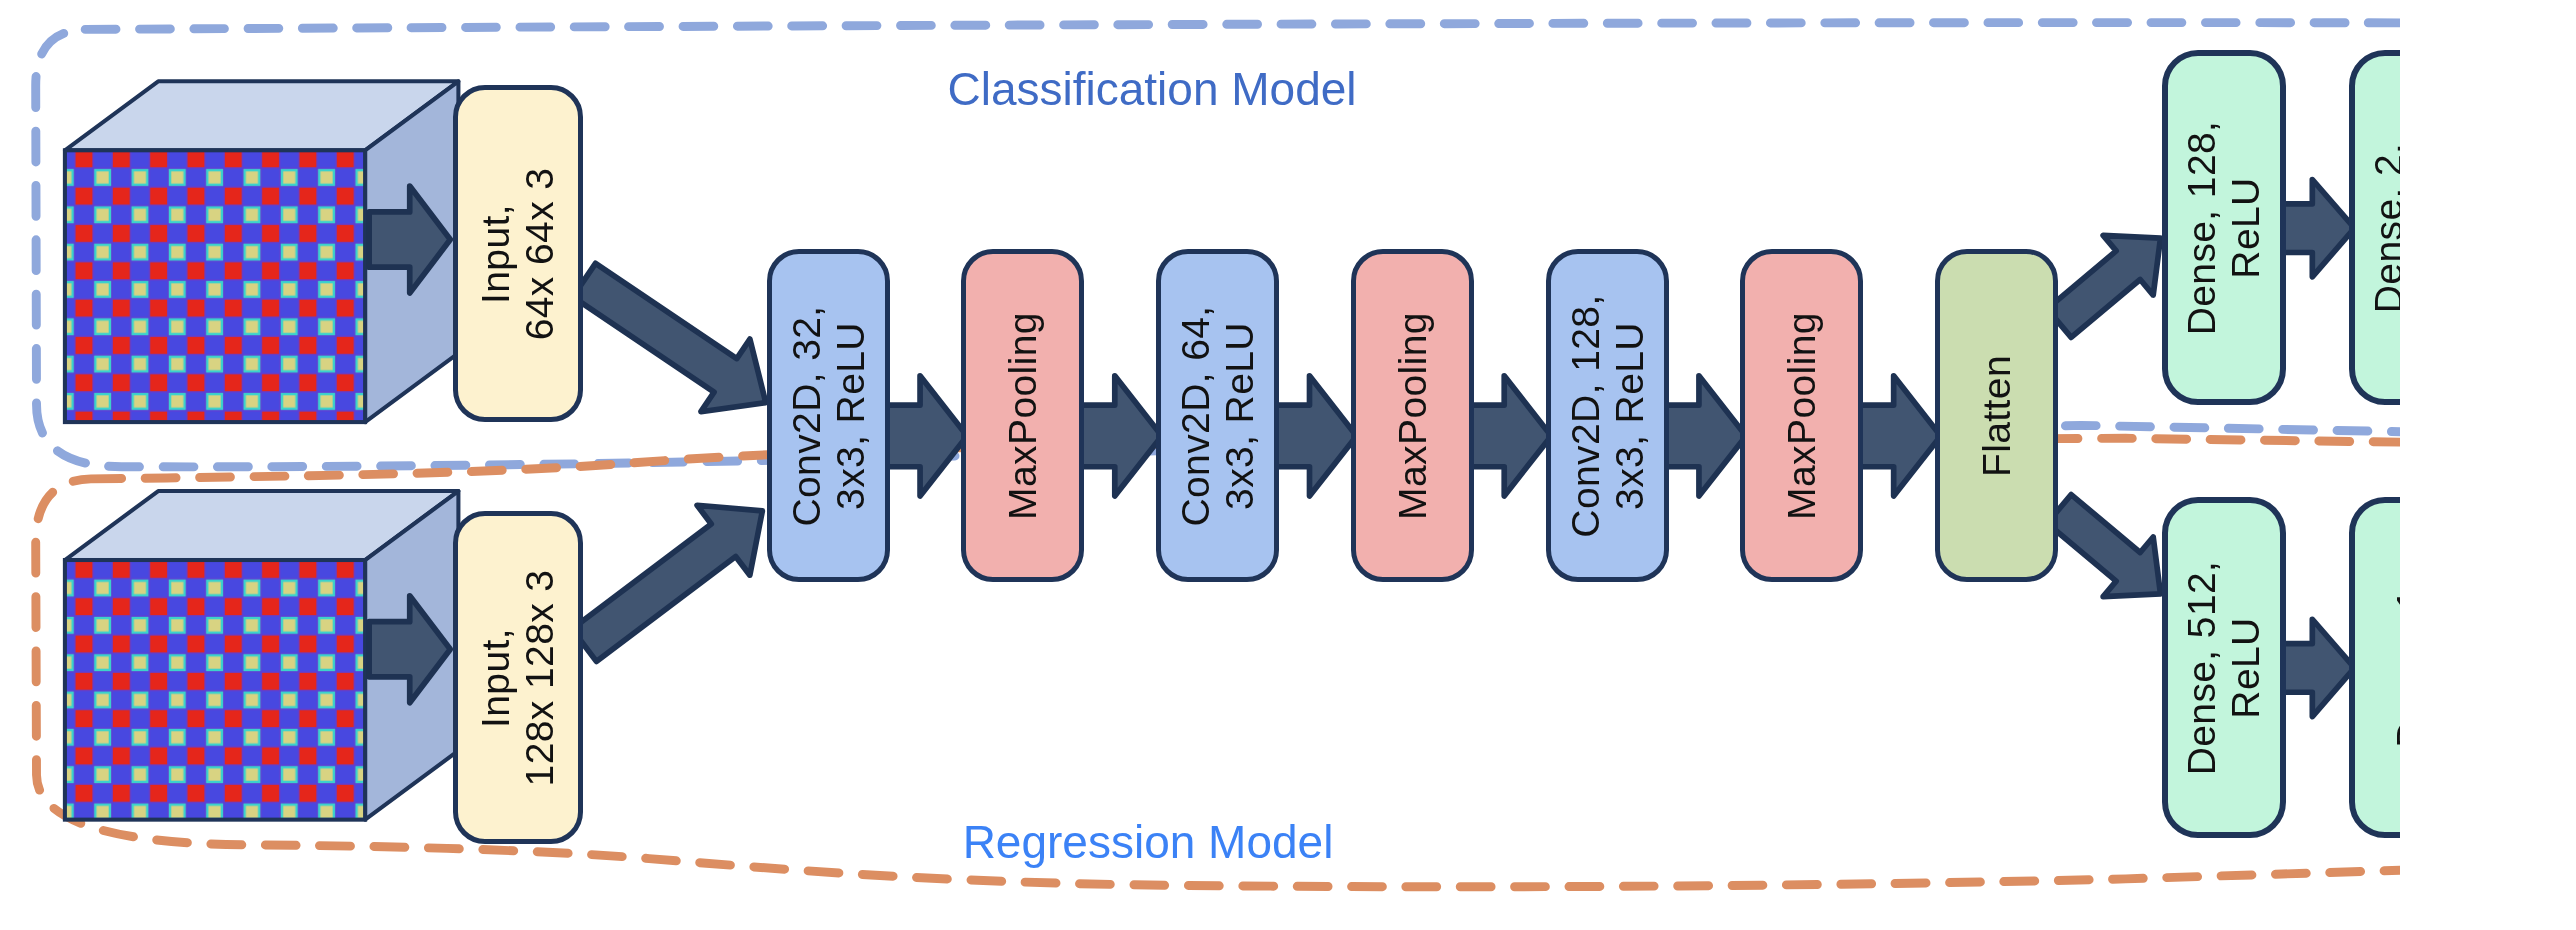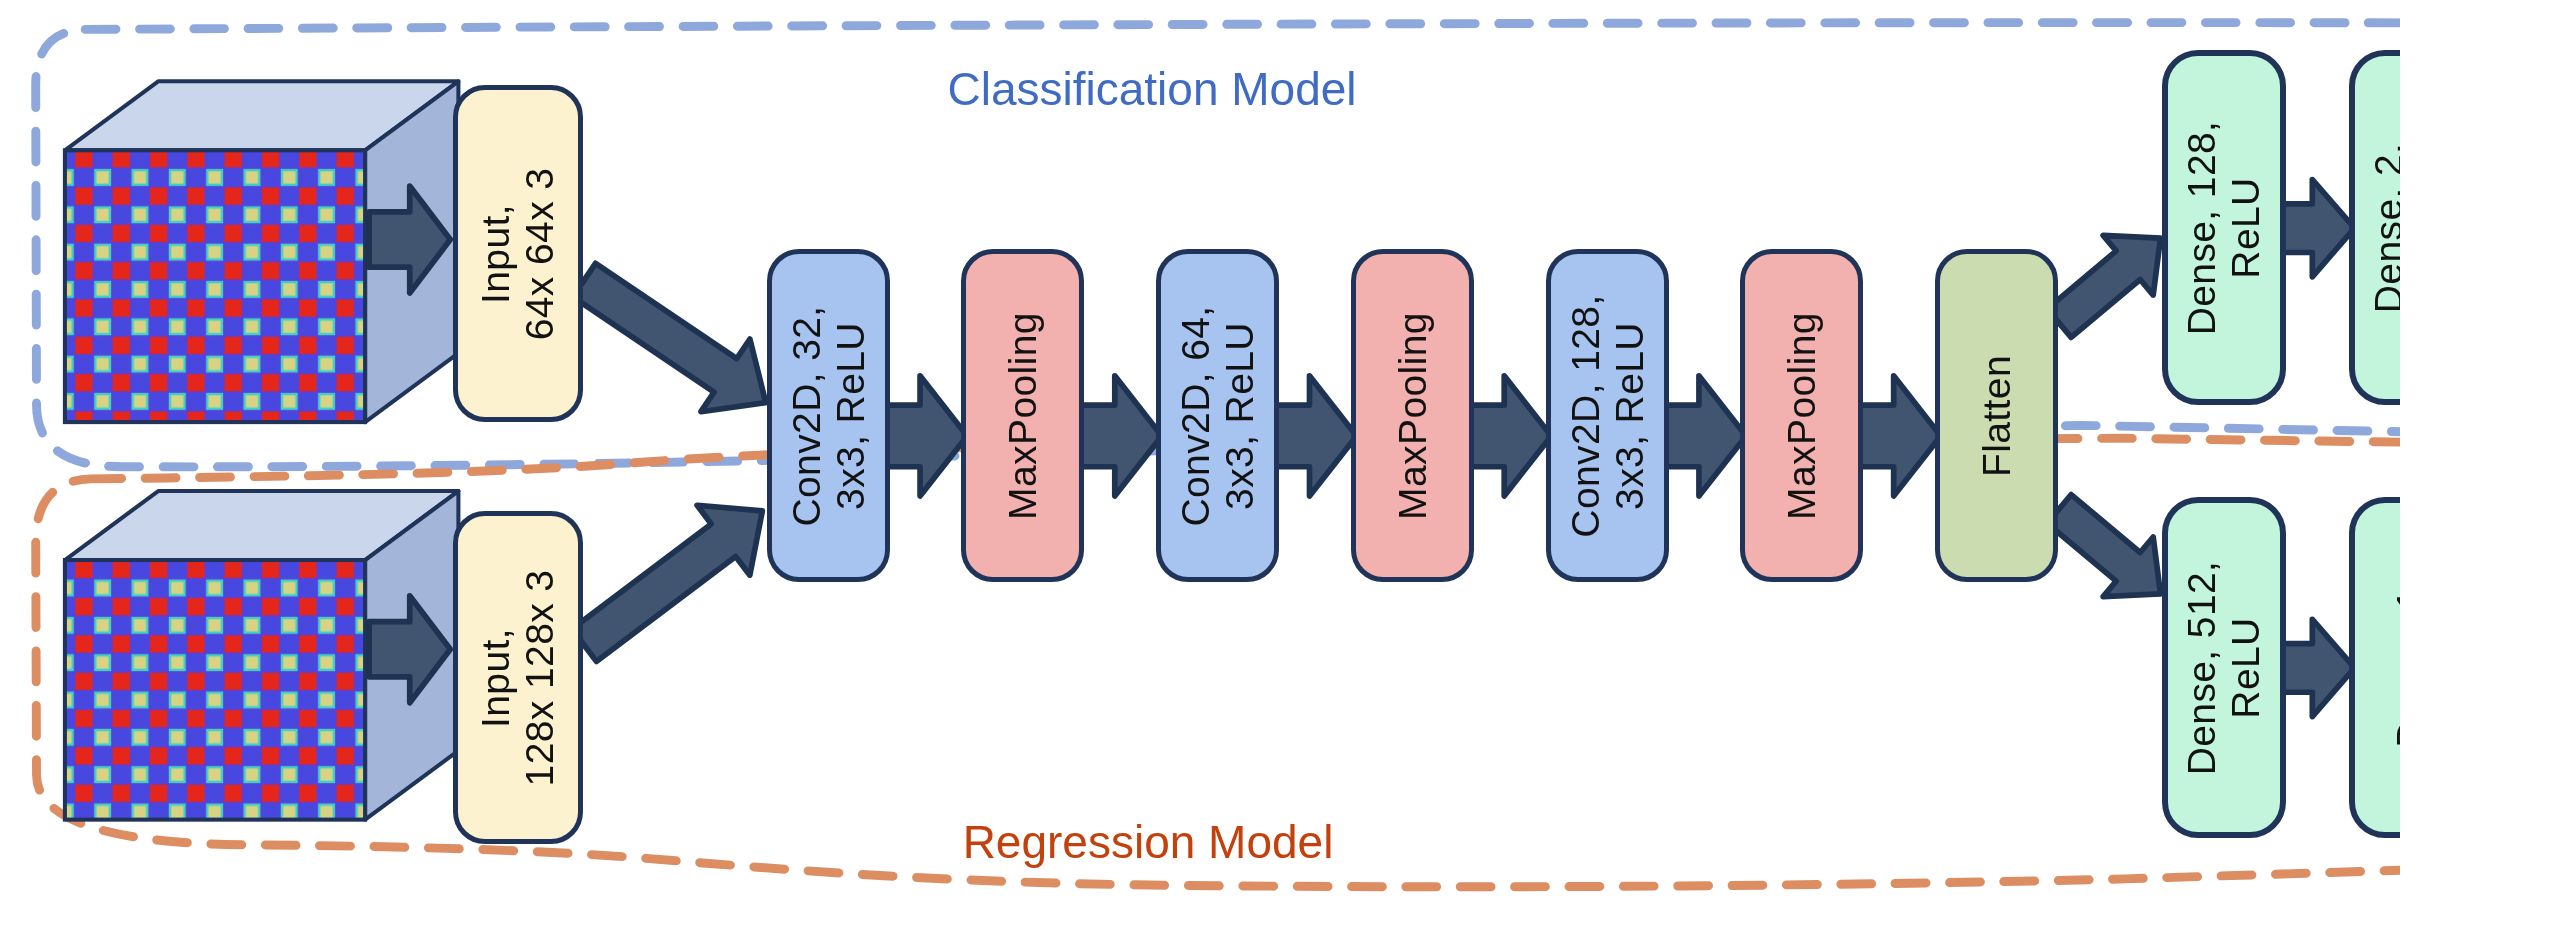--- a/index.html
+++ b/index.html
@@ -18,21 +18,21 @@
     color:#121212;
     letter-spacing:0.4px;
   }
   .fill-input{background:#FDF2CF;}
   .fill-conv{background:#A7C3F0;}
   .fill-pool{background:#F2B0AE;}
   .fill-flatten{background:#CBDDB0;}
   .fill-dense{background:#C2F5DC;border-width:6.5px;border-radius:36px;}
   .region-title{position:absolute;transform:translate(-50%,-50%);font-size:46px;white-space:nowrap;}
   .region-title.classification{color:#3F6BC5;}
-  .region-title.regression{color:#c2410c;}
+  .region-title.regression{color:#3b82f6;}
 </style>
 </head>
 <body>
 
 <div class="canvas">
 
   <svg class="bg" width="2576" height="931" viewBox="0 0 3175 1147">
     <defs>
       <pattern id="mosaic" width="46" height="46" patternUnits="userSpaceOnUse">
         <rect width="46" height="46" fill="#5b3fd6"></rect>

